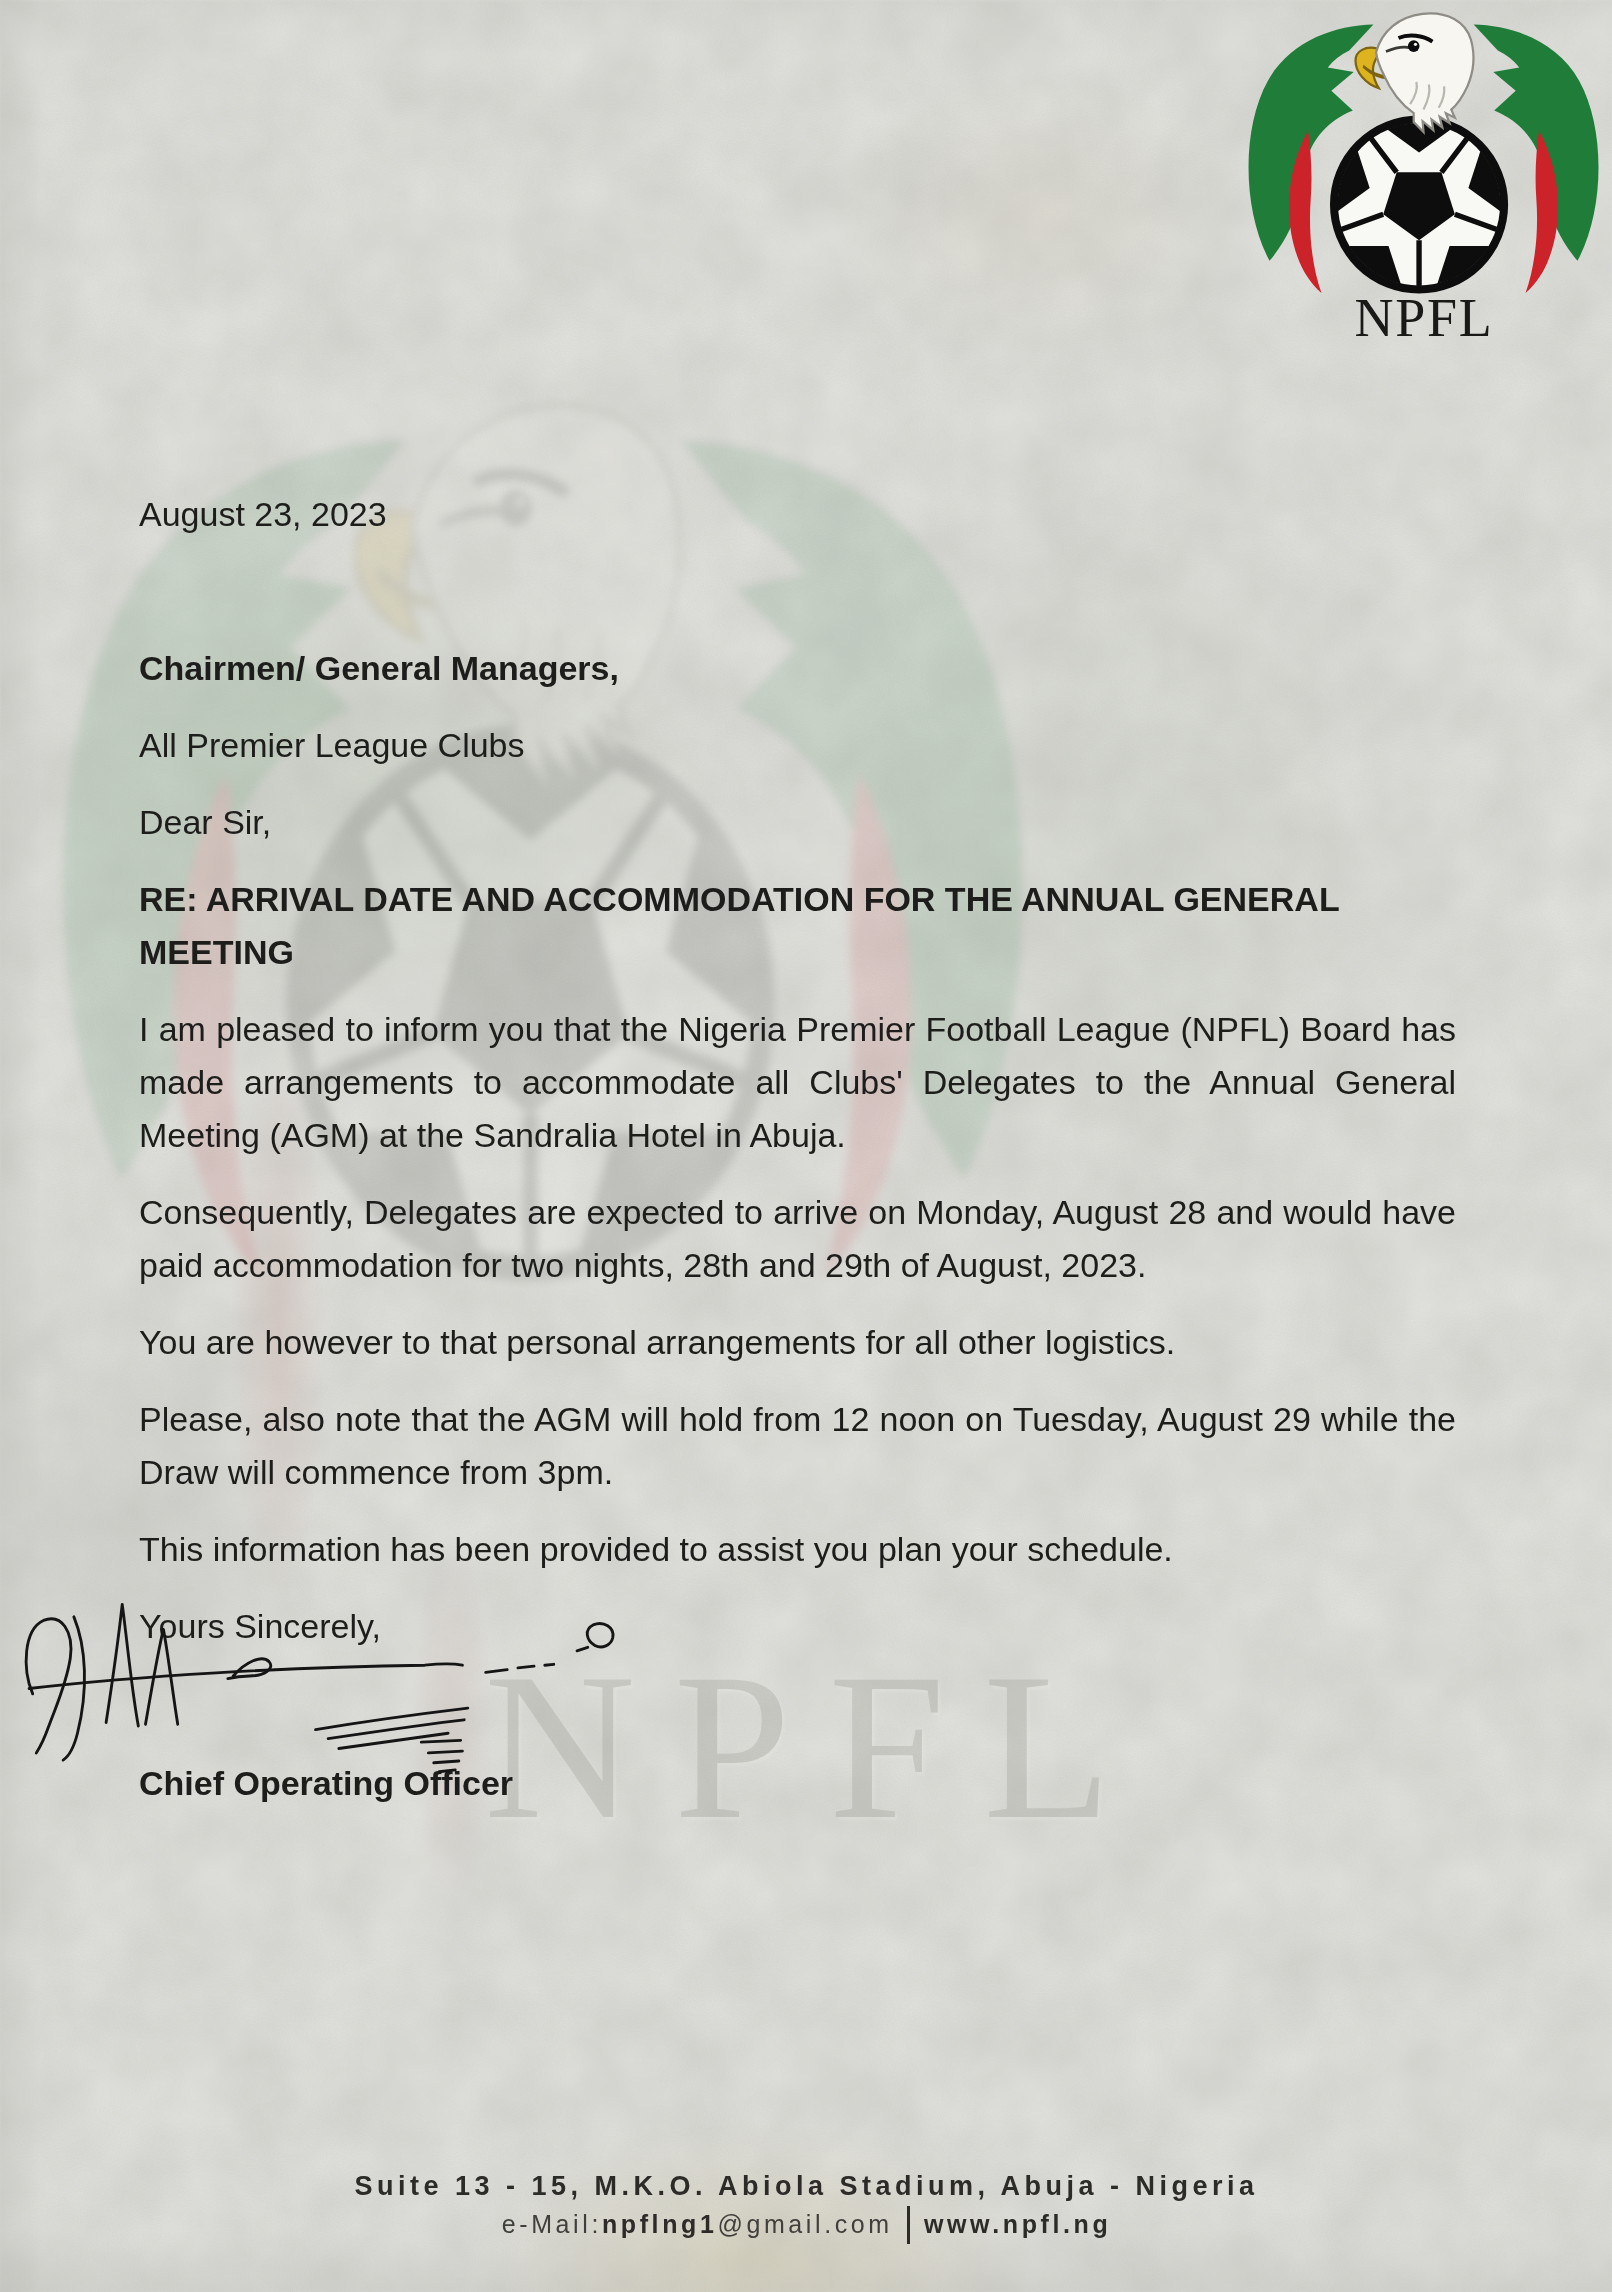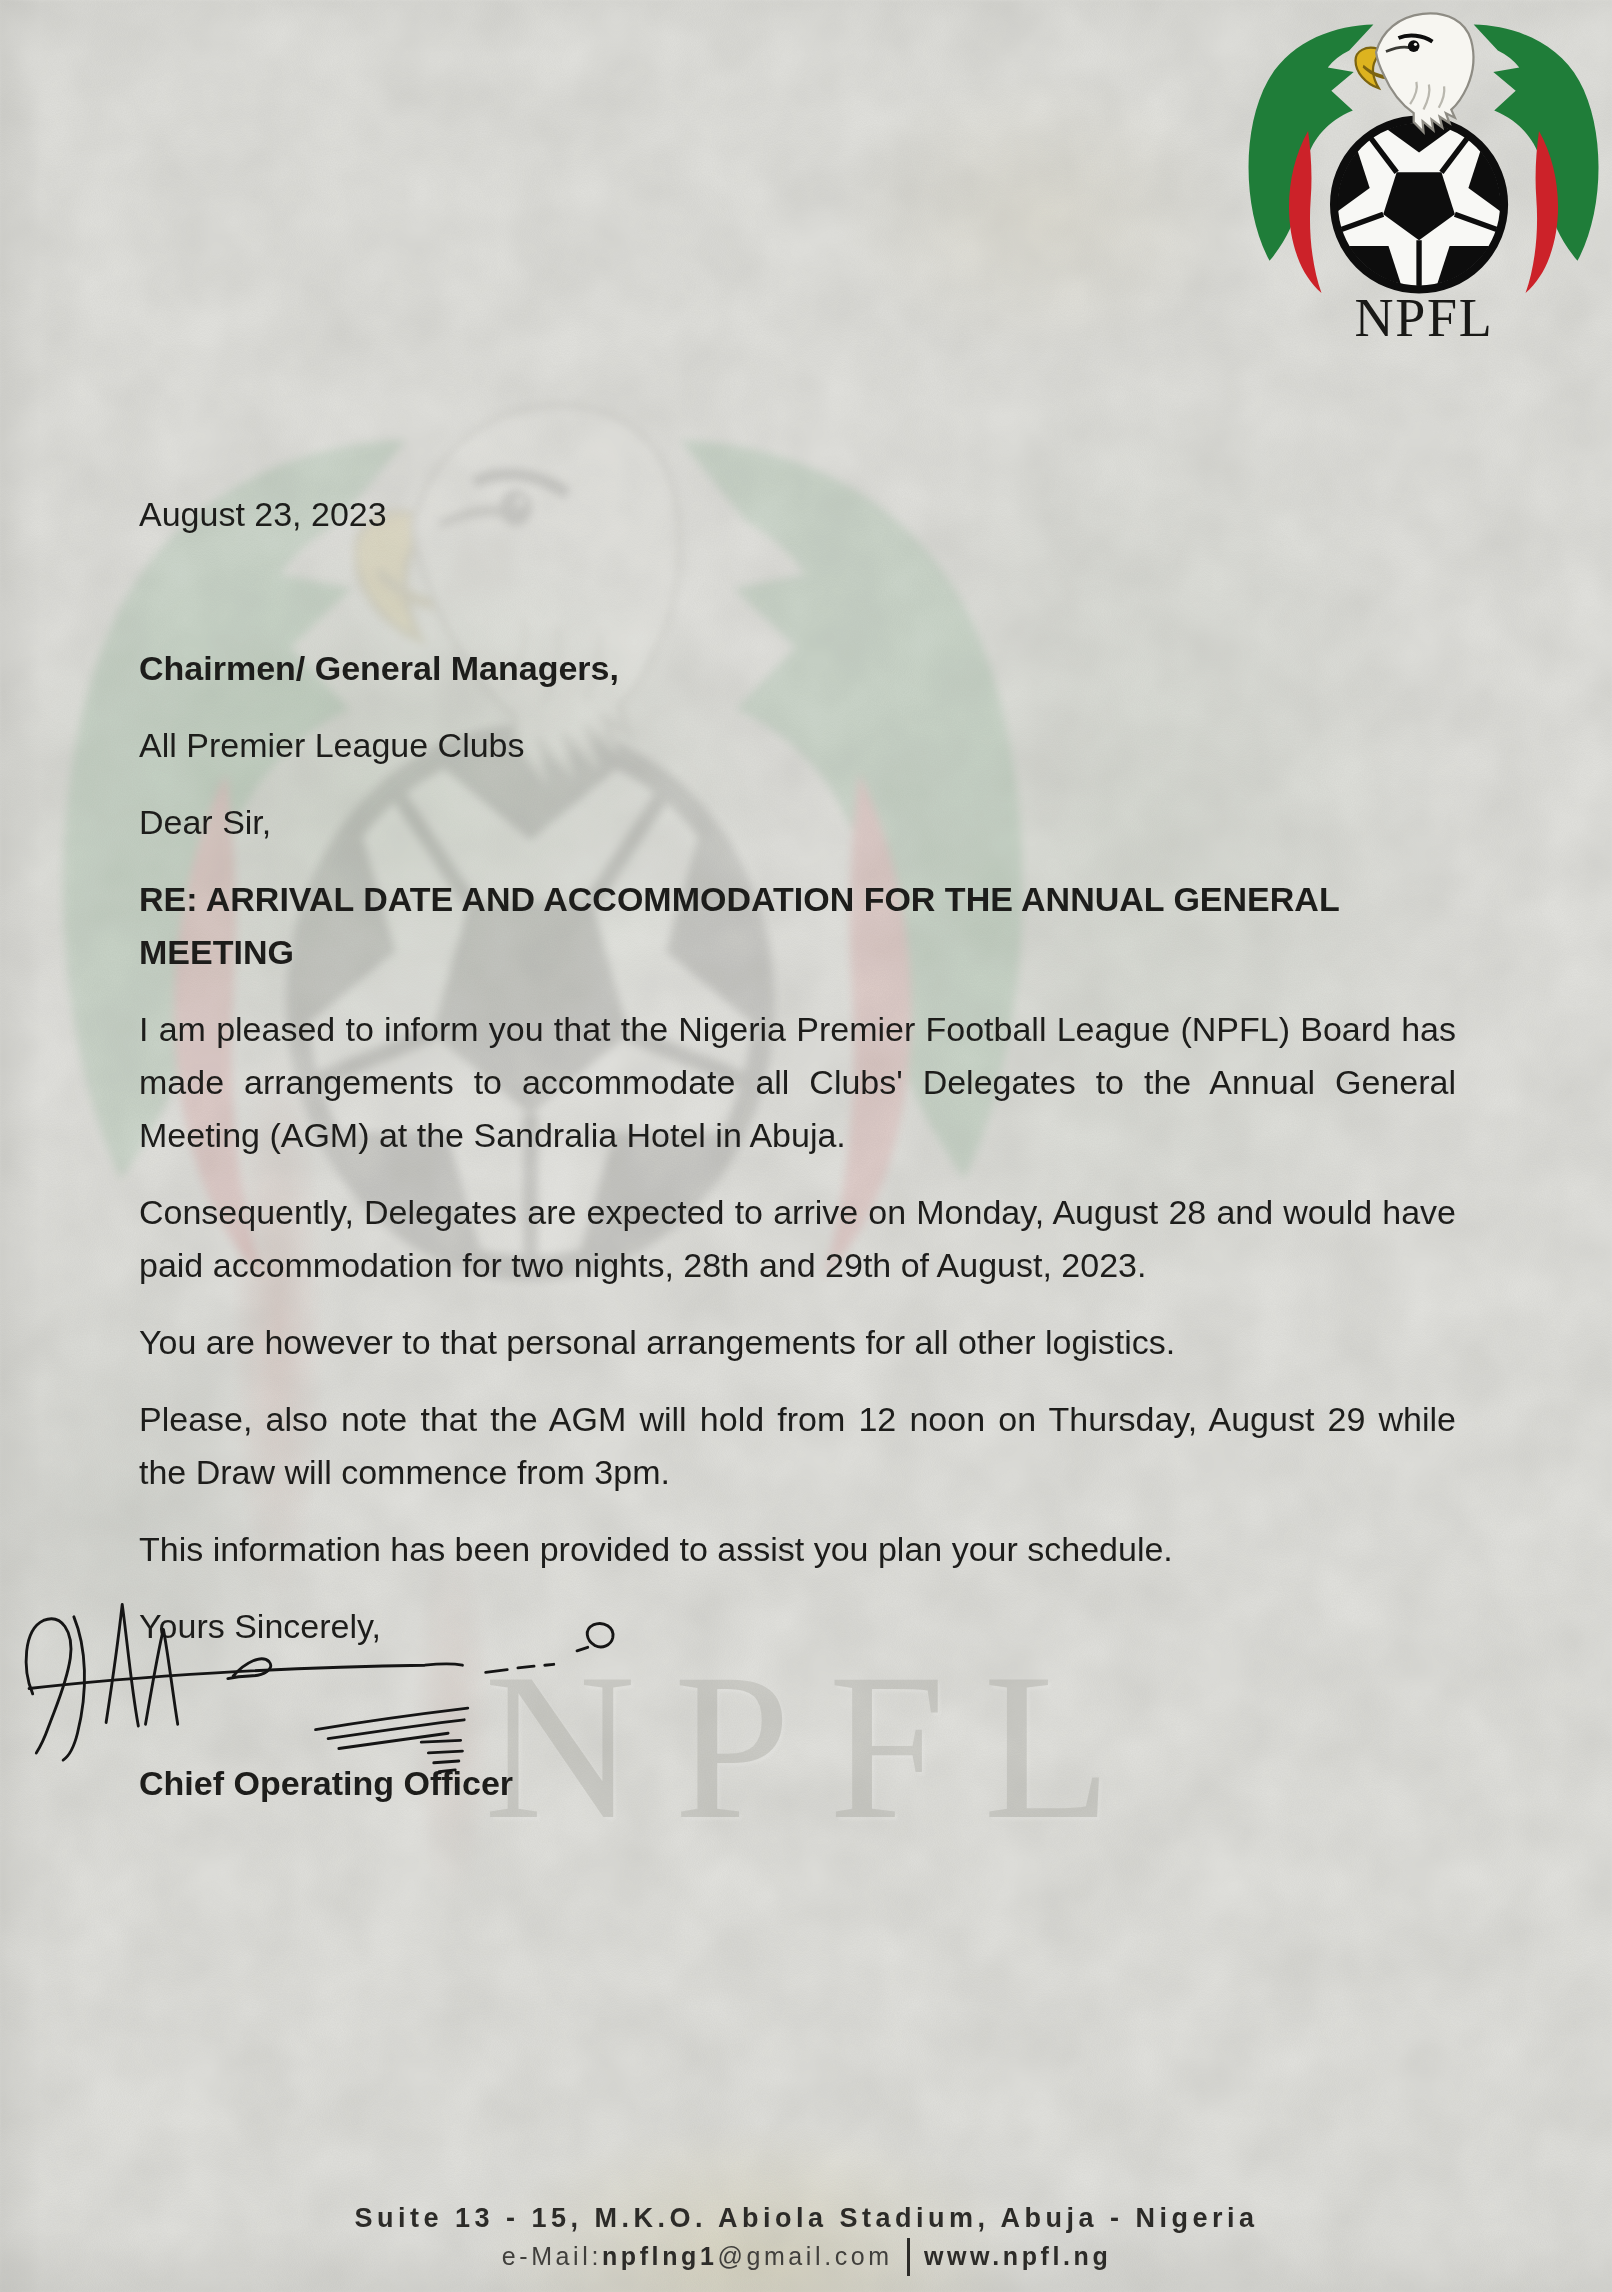--- a/index.html
+++ b/index.html
@@ -53,21 +53,21 @@
   .bold{font-weight:bold;}
   .italic{}
   .date-line{margin-bottom:101px !important;}
   .closing-line{margin-bottom:104px !important;}
   .signatory-name{margin-bottom:6.3px !important;}
   .signature{position:absolute;left:19.7px;top:1590px;width:627px;height:188px;pointer-events:none;}
   
   .footer{position:absolute;left:0;right:0;top:2167px;text-align:center;}
   .footer-line1{
     font-size:27px;font-weight:bold;letter-spacing:4.5px;
-    color:#2c2b28;line-height:38px;margin-top:32px;
+    color:#2c2b28;line-height:38px;
   }
   .footer-line2{
     font-size:25px;letter-spacing:3.6px;color:#403f3c;line-height:38px;
   }
   .footer-line2 .heavy{font-weight:bold;color:#2c2b28;}
   .footer-sep{
     display:inline-block;width:2.7px;height:38px;background:#2c2b28;
     vertical-align:middle;margin:0 14.3px;position:relative;top:-1.8px;
   }
 </style>
@@ -159,21 +159,21 @@
 
   <div class="letter">
     <p class="date-line">August 23, 2023</p>
     <p class="bold">Chairmen/ General Managers,</p>
     <p>All Premier League Clubs</p>
     <p>Dear Sir,</p>
     <p class="bold">RE: ARRIVAL DATE AND ACCOMMODATION FOR THE ANNUAL GENERAL MEETING</p>
     <p class="justify">I am pleased to inform you that the Nigeria Premier Football League (NPFL) Board has made arrangements to accommodate all Clubs' Delegates to the Annual General Meeting (AGM) at the Sandralia Hotel in Abuja.</p>
     <p class="justify">Consequently, Delegates are expected to arrive on Monday, August 28 and would have paid accommodation for two nights, 28th and 29th of August, 2023.</p>
     <p class="justify">You are however to that personal arrangements for all other logistics.</p>
-    <p class="justify">Please, also note that the AGM will hold from 12 noon on Thursday, August 29 while the Draw will commence from 3pm.</p>
+    <p class="justify">Please, also note that the AGM will hold from 12 noon on Tuesday, August 29 while the Draw will commence from 3pm.</p>
     <p class="justify">This information has been provided to assist you plan your schedule.</p>
     <p class="closing-line">Yours Sincerely,</p>
     <p class="bold italic">Chief Operating Officer</p>
   </div>
 
   <svg class="signature" viewBox="0 0 700 210">
     <g fill="none" stroke="#151515" stroke-width="3.2" stroke-linecap="round" stroke-linejoin="round">
       <path d="M 14 116 C 2 88 4 44 26 34 C 46 26 60 46 56 76 C 52 104 40 130 32 152 C 27 166 22 176 18 182"></path>
       <path d="M 60 30 C 74 64 76 112 64 160 C 60 176 54 186 48 190"></path>
       <path d="M 96 148 C 104 96 110 52 114 16 C 119 52 124 108 132 152"></path>

